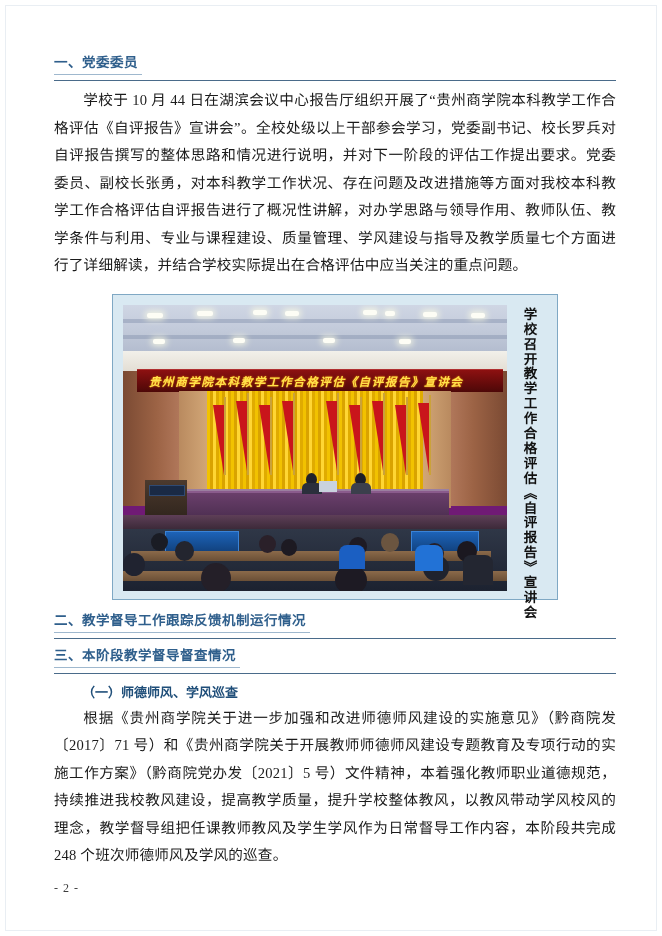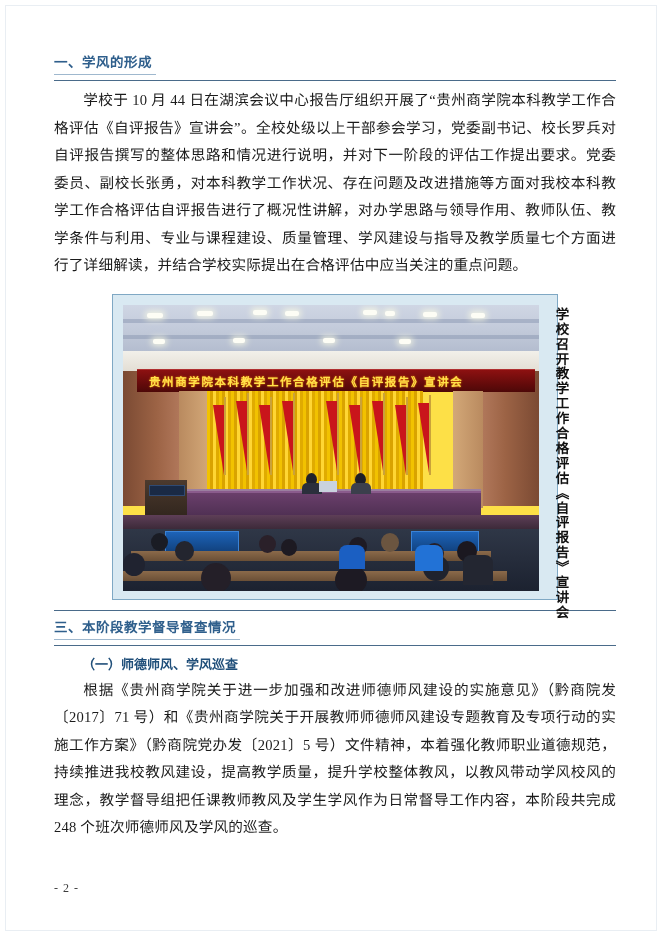--- a/index.html
+++ b/index.html
@@ -90,25 +90,26 @@
     display: flex;
     background: #d9e9f2;
     border: 1px solid #7fa8c4;
     padding: 10px 6px 10px 10px;
     box-sizing: border-box;
     width: 446px;
     height: 306px;
   }
   .photo {
     position: relative;
-    width: 416px;
+    width: 384px;
     height: 286px;
     overflow: hidden;
-    background: #fde047;
+    background: #701a75;
     flex: none;
+    font-style: italic;
   }
   .caption-v {
     flex: none;
     width: 44px;
     display: flex;
     align-items: flex-start;
     justify-content: center;
     padding-top: 2px;
   }
   .caption-v span {
@@ -237,21 +238,21 @@
 </style>
 </head>
 <body>
 
 <div class="page">
   <div class="page-border"></div>
 
   <div class="content">
 
     
-    <div class="h1 under">一、学风的形成</div>
+    <div class="h1 under">一、党委委员</div>
     <div class="rule"></div>
     <p class="para">学校于 10 月 44 日在湖滨会议中心报告厅组织开展了“贵州商学院本科教学工作合格评估《自评报告》宣讲会”。全校处级以上干部参会学习，党委副书记、校长罗兵对自评报告撰写的整体思路和情况进行说明，并对下一阶段的评估工作提出要求。党委委员、副校长张勇，对本科教学工作状况、存在问题及改进措施等方面对我校本科教学工作合格评估自评报告进行了概况性讲解，对办学思路与领导作用、教师队伍、教学条件与利用、专业与课程建设、质量管理、学风建设与指导及教学质量七个方面进行了详细解读，并结合学校实际提出在合格评估中应当关注的重点问题。</p>
 
     
     <div class="figure-wrap">
       <div class="figure">
 
         <div class="photo">
 
           <div class="ph-ceiling"></div>
@@ -338,20 +339,21 @@
           <div style="position:absolute;left:340px;top:250px;width:30px;height:30px;background:#232631;border-radius:8px 8px 0 0;"></div>
         </div>
 
         <div class="caption-v">
           <span>学校召开教学工作合格评估《自评报告》宣讲会</span>
         </div>
       </div>
     </div>
 
     
+    <div class="h1 under">二、教学督导工作跟踪反馈机制运行情况</div>
     <div class="rule"></div>
 
     
     <div class="h1 under">三、本阶段教学督导督查情况</div>
     <div class="rule"></div>
     <div class="h2">（一）师德师风、学风巡查</div>
     <p class="para">根据《贵州商学院关于进一步加强和改进师德师风建设的实施意见》（黔商院发〔2017〕71 号）和《贵州商学院关于开展教师师德师风建设专题教育及专项行动的实施工作方案》（黔商院党办发〔2021〕5 号）文件精神，本着强化教师职业道德规范，持续推进我校教风建设，提高教学质量，提升学校整体教风，以教风带动学风校风的理念，教学督导组把任课教师教风及学生学风作为日常督导工作内容，本阶段共完成 248 个班次师德师风及学风的巡查。</p>
 
   </div>
 

